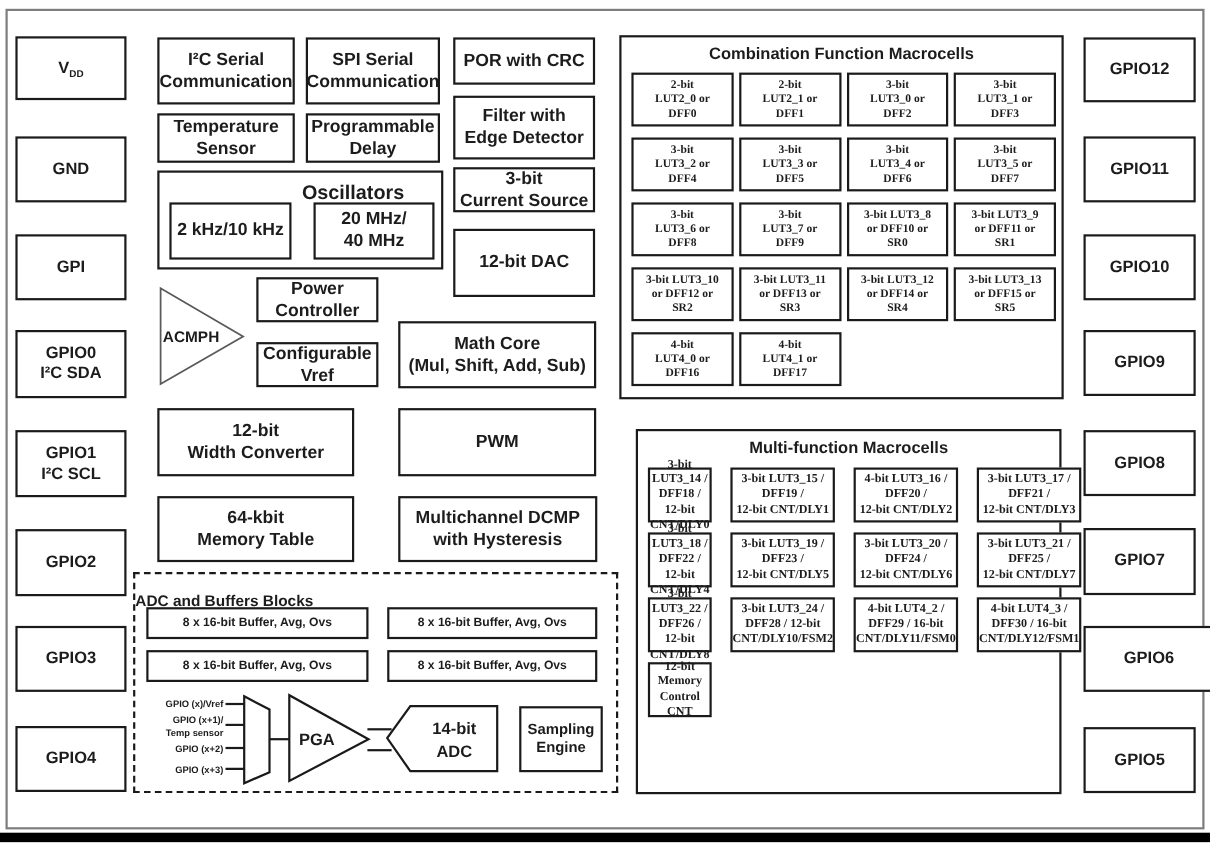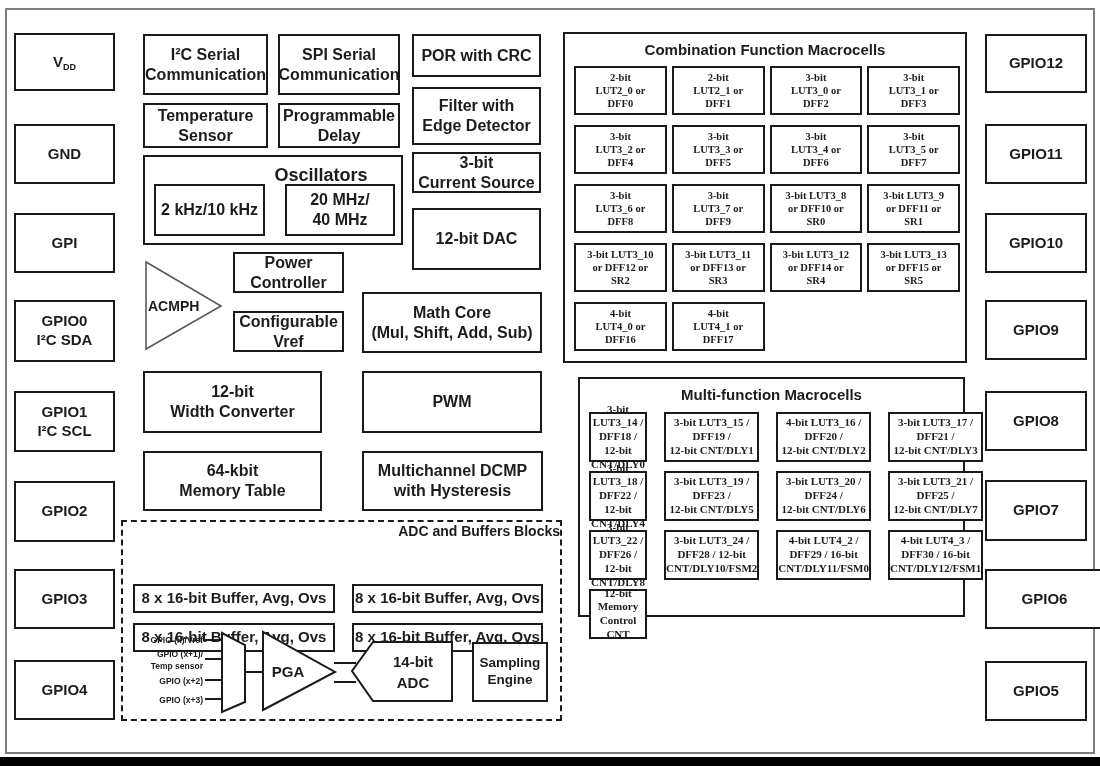--- a/index.html
+++ b/index.html
@@ -23,22 +23,22 @@
   .blk{font-size:16px;}
   .osc-wrap,.macro{
     position:absolute;border:2px solid #1a1a1a;box-sizing:border-box;background:#fff;
   }
   .osc-title{position:absolute;top:8px;left:0;width:100%;text-align:center;font-size:18px;margin-left:48px;}
   .macro-title{position:absolute;top:7px;left:0;width:100%;text-align:center;font-size:15px;}
   .adc-wrap{
     position:absolute;left:121px;top:520px;width:441px;height:201px;
     border:2px dashed #1a1a1a;box-sizing:border-box;
   }
-  .adc-title{position:absolute;top:1px;left:0;width:100%;text-align:right;font-size:14px;}
-  .buf{font-size:15px;white-space:nowrap;margin-top:32px;}
+  .adc-title{position:absolute;top:16px;left:0;width:100%;text-align:left;font-size:14px;}
+  .buf{font-size:11px;white-space:nowrap;}
   .grid{position:absolute;display:grid;font-family:Liberation Serif, serif;}
   .comb-grid{left:9px;top:32px;width:386px;grid-template-columns:repeat(4,1fr);column-gap:5px;row-gap:10px;}
   .comb-grid .cell{height:49px;font-size:10.5px;}
   .multi-grid{left:9px;top:33px;width:369px;grid-template-columns:repeat(4,1fr);column-gap:17px;row-gap:9px;}
   .multi-grid .cell{height:50px;font-size:11px;}
   .cell{
     border:2px solid #1a1a1a;box-sizing:border-box;background:#fff;
     display:flex;align-items:center;justify-content:center;text-align:center;
     white-space:pre-line;line-height:1.25;
   }
@@ -168,21 +168,21 @@
 SR5</div>
         <div class="cell">4-bit
 LUT4_0 or
 DFF16</div>
         <div class="cell">4-bit
 LUT4_1 or
 DFF17</div>
       </div>
   </div>
 
-  <div class="macro" style="left:578px;top:377px;width:387px;height:240px">
+  <div class="macro" style="left:578px;top:390px;width:387px;height:332px">
     <div class="macro-title">Multi-function Macrocells</div>
     <div class="grid multi-grid">
 
     <div class="cell">3-bit LUT3_14 /
 DFF18 /
 12-bit CNT/DLY0</div>
         <div class="cell">3-bit LUT3_15 /
 DFF19 /
 12-bit CNT/DLY1</div>
         <div class="cell">4-bit LUT3_16 /

